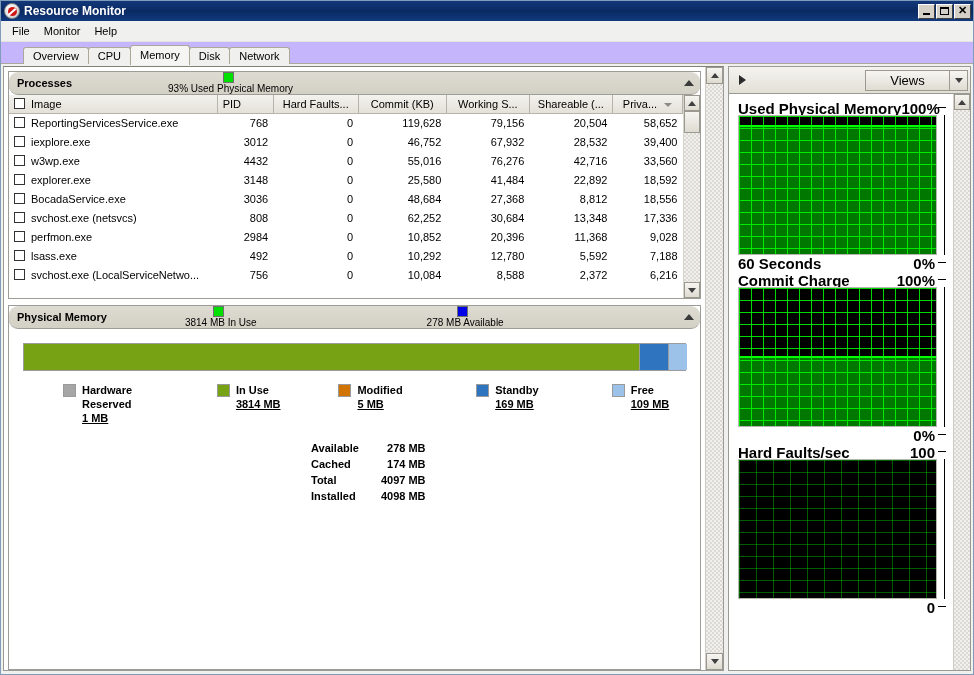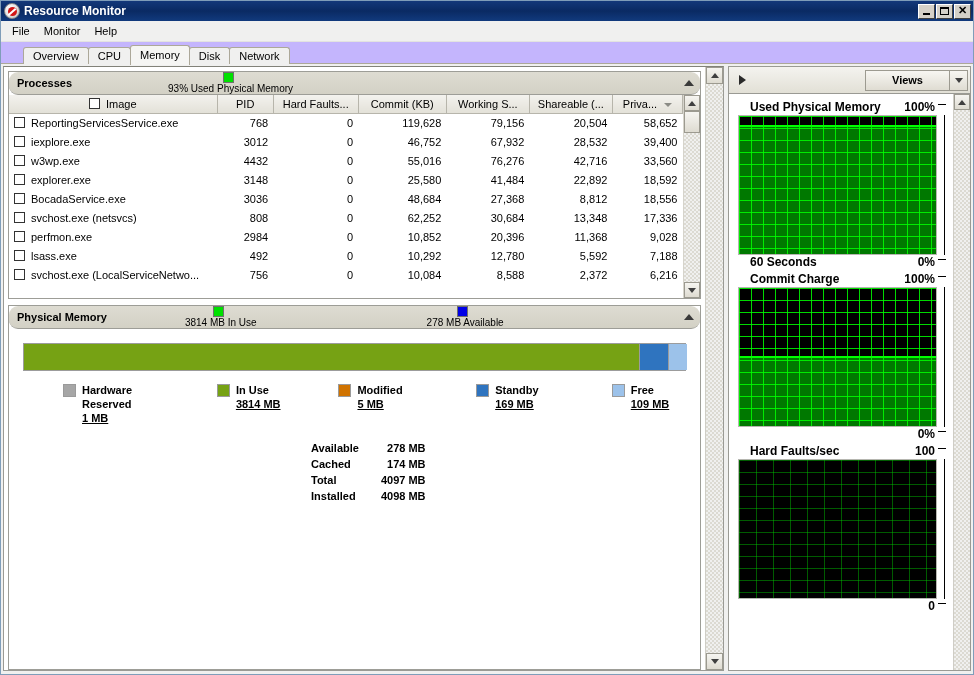--- a/index.html
+++ b/index.html
@@ -281,21 +281,21 @@
   table.proc thead th {
     background: linear-gradient(to bottom, #f3f2ee 0%, #e3e1d8 100%);
     border-right: 1px solid #b7b5ab;
     border-bottom: 1px solid #b7b5ab;
     font-weight: normal;
     font-size: 11px;
     height: 18px;
     padding: 0 5px;
     box-sizing: border-box;
     color: #000;
-    text-align: center;
+    text-align: left;
     white-space: nowrap;
     overflow: hidden;
     position: relative;
   }
   table.proc thead th.num { text-align: center; }
   table.proc thead th.sorted .sortmark {
     display: inline-block;
     width: 0; height: 0;
     border-left: 4px solid transparent;
     border-right: 4px solid transparent;
@@ -500,21 +500,21 @@
     height: 21px;
     flex: 0 0 auto;
   }
   #views-main {
     width: 84px;
     background: linear-gradient(to bottom,#f7f6f2,#dfdcd2);
     border: 1px solid #9c9a90;
     border-right: none;
     box-sizing: border-box;
     display: flex; align-items: center; justify-content: center;
-    font-size: 11px; color: #000; font-weight: bold;
+    font-size: 13px; color: #000;
   }
   #views-drop {
     width: 19px;
     background: linear-gradient(to bottom,#f7f6f2,#dfdcd2);
     border: 1px solid #9c9a90;
     box-sizing: border-box;
     display: flex; align-items: center; justify-content: center;
   }
   #graphs-panel {
     flex: 1 1 auto;
@@ -529,26 +529,25 @@
     flex: 1 1 auto;
     min-width: 0;
     padding: 6px 7px 6px 9px;
     box-sizing: border-box;
     overflow: hidden;
   }
   .graph-block { margin-bottom: 2px; }
   .graph-caption {
     display: flex;
     align-items: baseline;
-    font-size: 12px;
+    font-size: 15px;
     font-weight: bold;
     color: #000;
     white-space: nowrap;
     height: 15px;
-    margin-left: 12px;
   }
   .graph-caption .right {
     margin-left: auto;
     padding-right: 2px;
   }
   .graph-caption .tickmark {
     width: 9px;
     border-bottom: none;
     position: relative;
     height: 11px;

